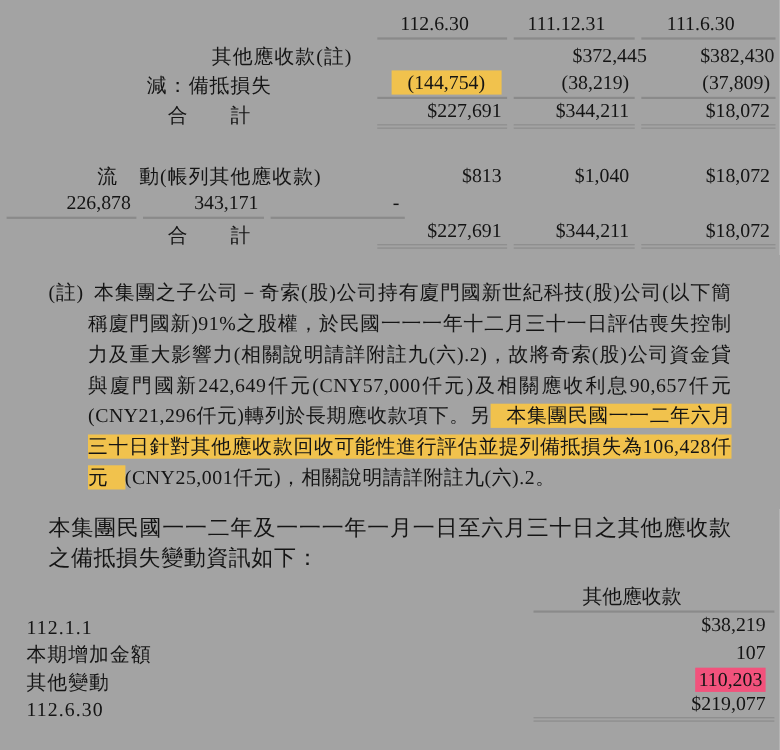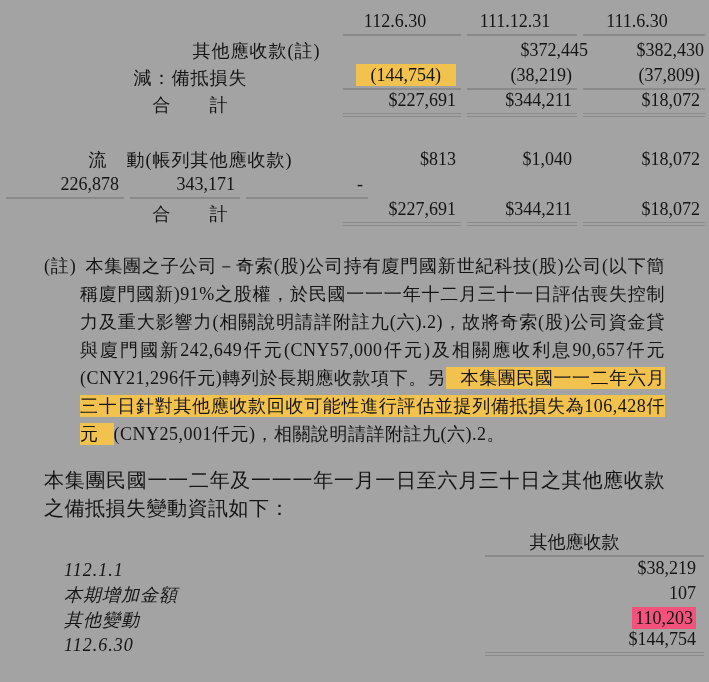--- a/index.html
+++ b/index.html
@@ -40,21 +40,21 @@
   }
   .note-label{margin-right:9px;}
   .para2{
     margin:18px 44px 0 44px;font-size:20px;line-height:28px;
     text-align:justify;letter-spacing:0.5px;
   }
   
   .mtbl{margin-top:10px;}
   .mrow{display:flex;align-items:flex-end;height:25px;font-size:18px;}
   .mrow.mhead-row{height:24px;align-items:center;}
-  .mlabel{flex:1;padding-left:64px;letter-spacing:1px;white-space:nowrap;line-height:22px;font-style:italic;}
+  .mlabel{flex:1;padding-left:24px;letter-spacing:1px;white-space:nowrap;line-height:22px;}
   .mval{
     width:219px;margin-right:5px;text-align:right;
     padding:0 8px 2px 0;box-sizing:border-box;white-space:nowrap;line-height:22px;
   }
   .mval.mhead{text-align:center;padding-right:40px;}
 </style>
 </head>
 <body>
 
 <div class="doc">
@@ -123,17 +123,17 @@
     <div class="mrow">
       <div class="mlabel">本期增加金額</div>
       <div class="mval">107</div>
     </div>
     <div class="mrow">
       <div class="mlabel">其他變動</div>
       <div class="mval"><span class="hl-p">110,203</span></div>
     </div>
     <div class="mrow">
       <div class="mlabel">112.6.30</div>
-      <div class="mval u2">$144,754</div>
+      <div class="mval u2">$219,077</div>
     </div>
   </section>
 
 </div>
 
 </body></html>

